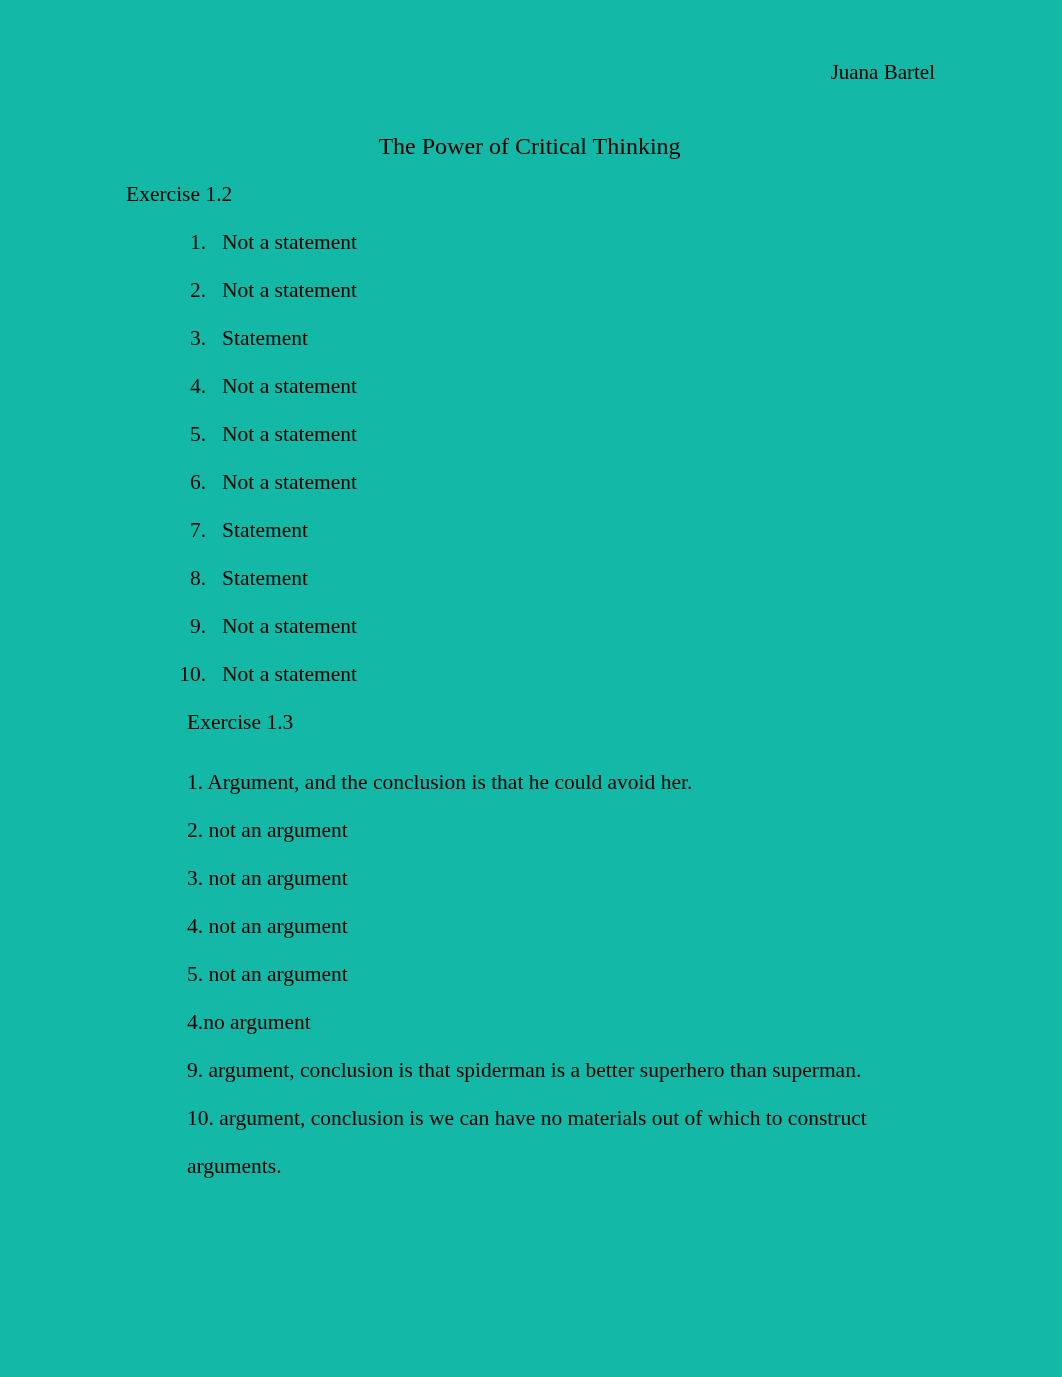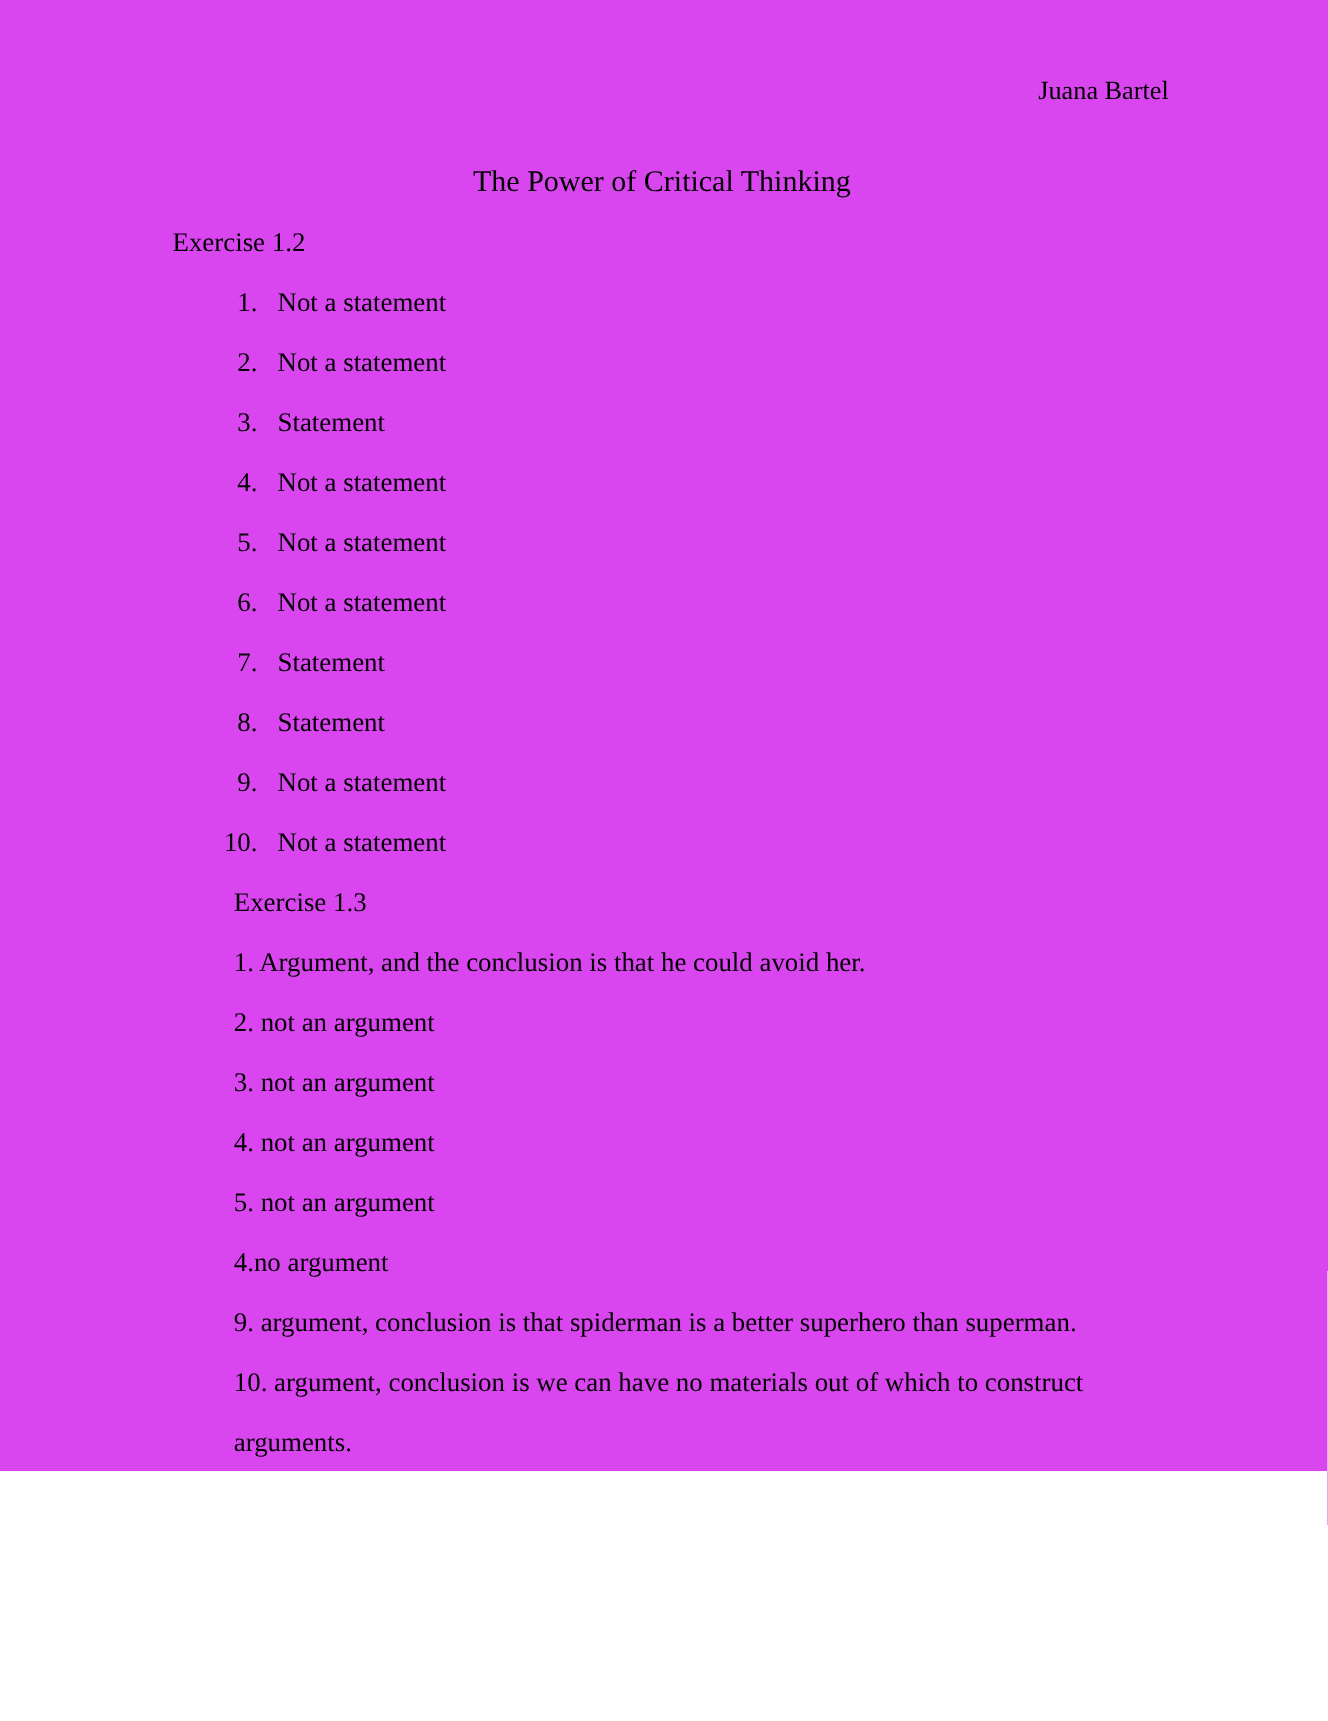--- a/index.html
+++ b/index.html
@@ -10,22 +10,22 @@
 
   body {
     font-family: "Liberation Serif", "DejaVu Serif", serif;
     color: #000000;
     -webkit-font-smoothing: antialiased;
   }
 
   .page {
     position: relative;
     width: 1062px;
-    height: 1177px;
-    background: #d946ef;
+    height: 1377px;
+    background: #14b8a6;
     overflow: hidden;
   }
 
   
   .doc-header {
     position: absolute;
     top: 58px;
     left: 0;
     width: 935px;
     text-align: right;
@@ -47,21 +47,21 @@
     text-align: center;
     
     width: 815px;
     margin: 0 0 0 0;
     font-weight: normal;
     font-size: 24px;
     line-height: 48px;
   }
 
   .heading-12 {
-    margin-left: 16px;
+    margin-left: 4px;
   }
 
   .heading-13 {
     margin-left: 65px;
   }
 
   
   .num-list {
     list-style: none;
     margin: 0;
@@ -79,21 +79,21 @@
     position: absolute;
     left: 0;
     width: 84px;           
     text-align: right;
     line-height: 48px;
   }
 
   
   .plain-list {
     list-style: none;
-    margin: 0;
+    margin: 12px;
     padding: 0;
     margin-left: 65px;     
   }
 
   .plain-list li {
     line-height: 48px;
     max-width: 700px;
   }
 </style>
 </head>

